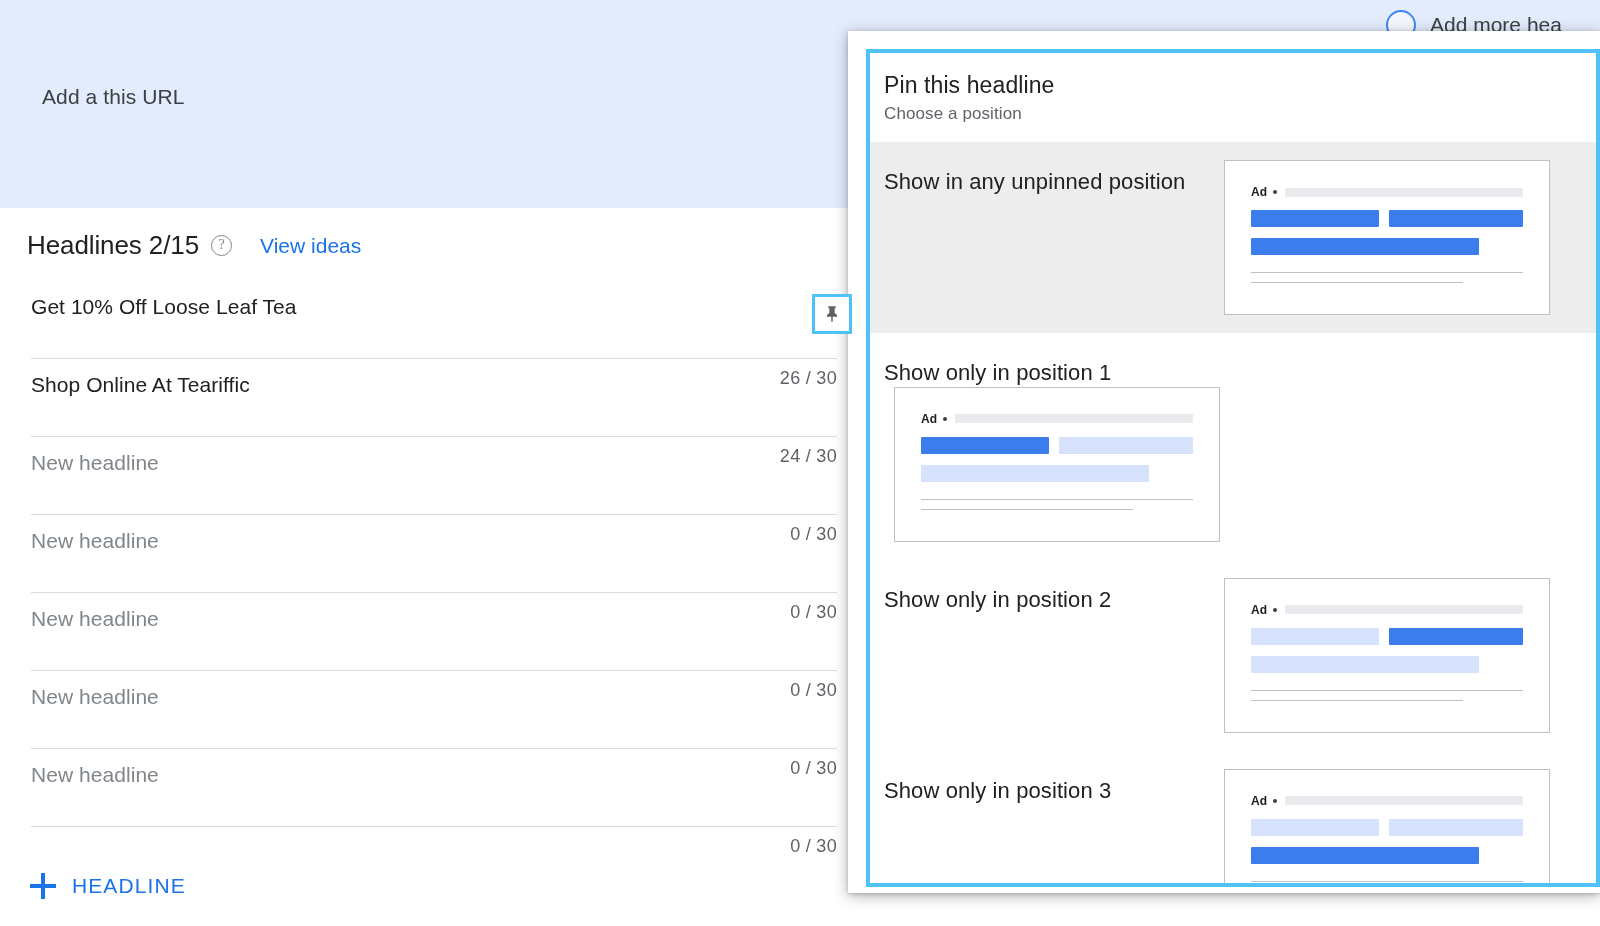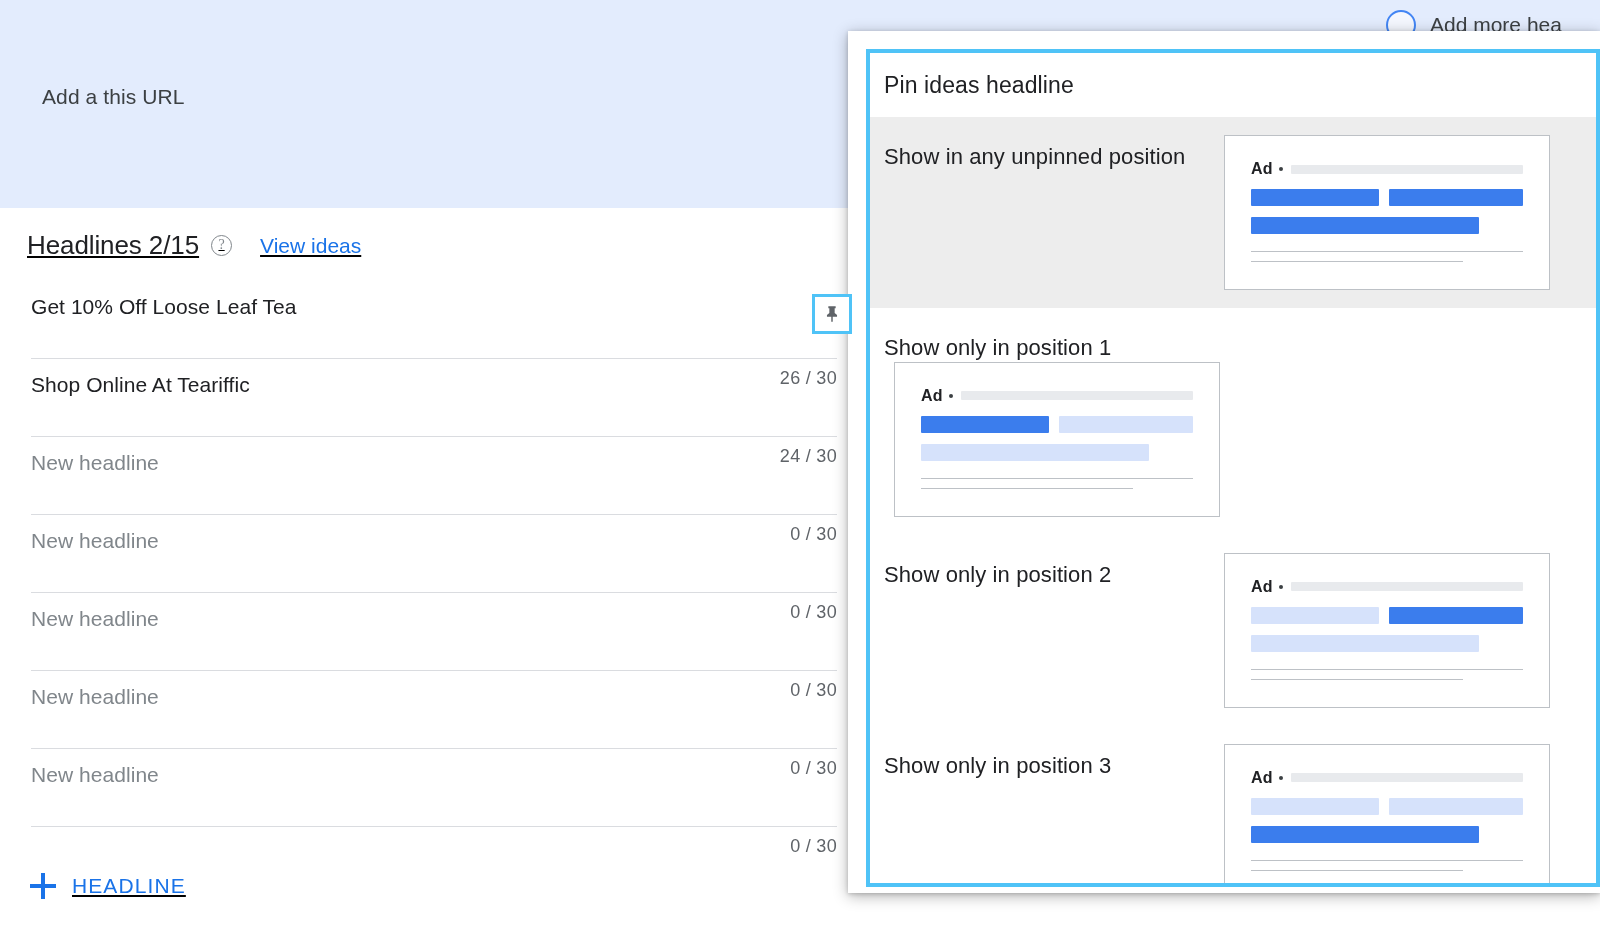--- a/index.html
+++ b/index.html
@@ -63,21 +63,20 @@
 
   
   .headlines-card {
     position: absolute;
     left: 0;
     top: 208px;
     width: 868px;
     height: 718px;
     background: #ffffff;
     z-index: 2;
-    text-decoration: underline;
   }
   .headlines-header {
     display: flex;
     align-items: center;
     padding: 22px 0 0 27px;
     gap: 14px;
   }
   .headlines-title {
     font-size: 26px;
     color: #202124;
@@ -262,21 +261,21 @@
     padding: 24px 26px 0 26px;
     flex: none;
     margin-left: 10px;
   }
   .ad-line-url {
     display: flex;
     align-items: center;
     gap: 6px;
   }
   .ad-tag {
-    font-size: 16px;
+    font-size: 12px;
     font-weight: bold;
     color: #202124;
     letter-spacing: 0.2px;
   }
   .ad-dot {
     width: 4px; height: 4px;
     background: #3c4043;
     border-radius: 50%;
     flex: none;
     margin-right: 2px;
@@ -375,21 +374,22 @@
 
   <div class="pin-btn">
     <svg class="pin-glyph" viewBox="0 0 24 24">
       <path fill="#5f6368" d="M8 3.5h8v2.2h-1.1v5.1l2.6 2.2v2.0H12.8v5.5h-1.6v-5.5H6.5v-2.0l2.6-2.2V5.7H8z"></path>
     </svg>
   </div>
 
   <div class="pin-dialog-shadow"></div>
   <div class="pin-dialog">
     <div class="dialog-header">
-      <div class="dialog-title">Pin ideas headline</div>
+      <div class="dialog-title">Pin this headline</div>
+      <div class="dialog-subtitle">Choose a position</div>
     </div>
     <div id="dialog-options">
         <div class="menu-item hovered">
           <div class="menu-label-col">
             <div class="menu-label">Show in any unpinned position</div>
           </div>
           <div class="ad-preview">
             <div class="ad-line-url">
               <span class="ad-tag">Ad</span>
               <span class="ad-dot"></span>

